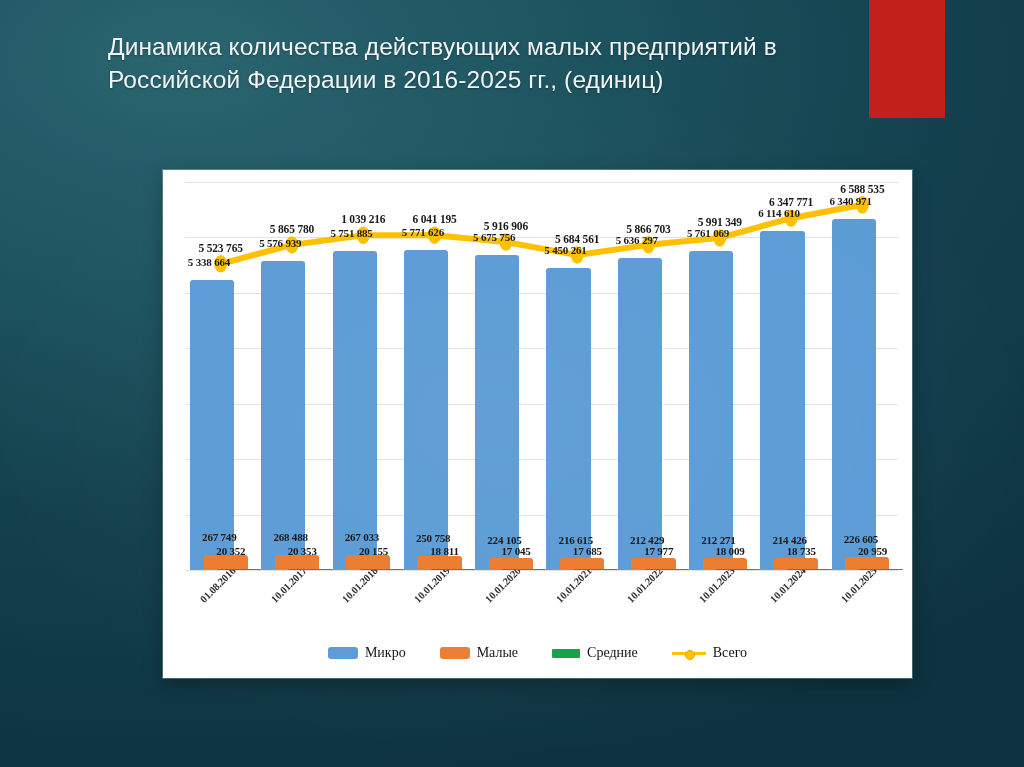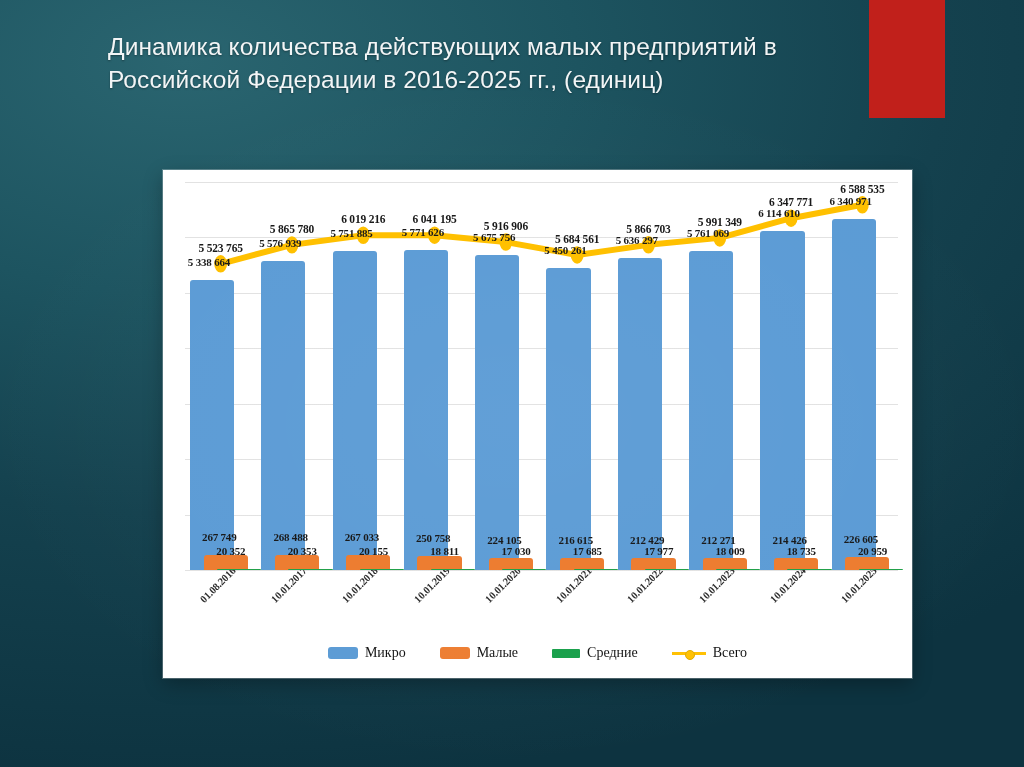--- a/index.html
+++ b/index.html
@@ -170,21 +170,21 @@
             <div class="vlabel vlabel-small" style="bottom: 3.58226%;">250 758</div>
             <div class="bar bar-medium" style="height: 0.268729%;"></div>
             <div class="vlabel vlabel-medium" style="bottom: 0.268729%; text-align: right;">18 811</div>
           </div>
           <div class="group">
             <div class="bar bar-micro" style="height: 81.0822%;"></div>
             <div class="vlabel vlabel-micro" style="bottom: 81.0822%;">5 675 756</div>
             <div class="bar bar-small" style="height: 3.2015%;"></div>
             <div class="vlabel vlabel-small" style="bottom: 3.2015%;">224 105</div>
             <div class="bar bar-medium" style="height: 0.2435%;"></div>
-            <div class="vlabel vlabel-medium" style="bottom: 0.2435%;">17 030</div>
+            <div class="vlabel vlabel-medium" style="bottom: 0.2435%;">17 045</div>
           </div>
           <div class="group">
             <div class="bar bar-micro" style="height: 77.8609%;"></div>
             <div class="vlabel vlabel-micro" style="bottom: 77.8609%;">5 450 261</div>
             <div class="bar bar-small" style="height: 3.0945%;"></div>
             <div class="vlabel vlabel-small" style="bottom: 3.0945%;">216 615</div>
             <div class="bar bar-medium" style="height: 0.252643%;"></div>
             <div class="vlabel vlabel-medium" style="bottom: 0.252643%;">17 685</div>
           </div>
           <div class="group">
@@ -231,21 +231,21 @@
             <circle cx="550" cy="75.16794285714286" r="9" fill="#FFC000"></circle>
             <circle cx="650" cy="64.75982857142861" r="9" fill="#FFC000"></circle>
             <circle cx="750" cy="57.63720000000001" r="9" fill="#FFC000"></circle>
             <circle cx="850" cy="37.27022857142856" r="9" fill="#FFC000"></circle>
             <circle cx="950" cy="23.512285714285724" r="9" fill="#FFC000"></circle>
           </svg>
       </div>
       <div id="tlabels">
           <div class="tlabel" style="left: 5%; top: 21.0891%; margin-top: -10px;">5 523 765</div>
           <div class="tlabel" style="left: 15%; top: 16.2031%; margin-top: -10px;">5 865 780</div>
-          <div class="tlabel" style="left: 25%; top: 13.7255%; margin-top: -10px;">6 019 216</div>
+          <div class="tlabel" style="left: 25%; top: 13.7255%; margin-top: -10px;">1 039 216</div>
           <div class="tlabel" style="left: 35%; top: 13.6972%; margin-top: -10px;">6 041 195</div>
           <div class="tlabel" style="left: 45%; top: 15.4728%; margin-top: -10px;">5 916 906</div>
           <div class="tlabel" style="left: 55%; top: 18.792%; margin-top: -10px;">5 684 561</div>
           <div class="tlabel" style="left: 65%; top: 16.19%; margin-top: -10px;">5 866 703</div>
           <div class="tlabel" style="left: 75%; top: 14.4093%; margin-top: -10px;">5 991 349</div>
           <div class="tlabel" style="left: 85%; top: 9.31756%; margin-top: -10px;">6 347 771</div>
           <div class="tlabel" style="left: 95%; top: 5.87807%; margin-top: -10px;">6 588 535</div>
         </div>
     </div>
 

